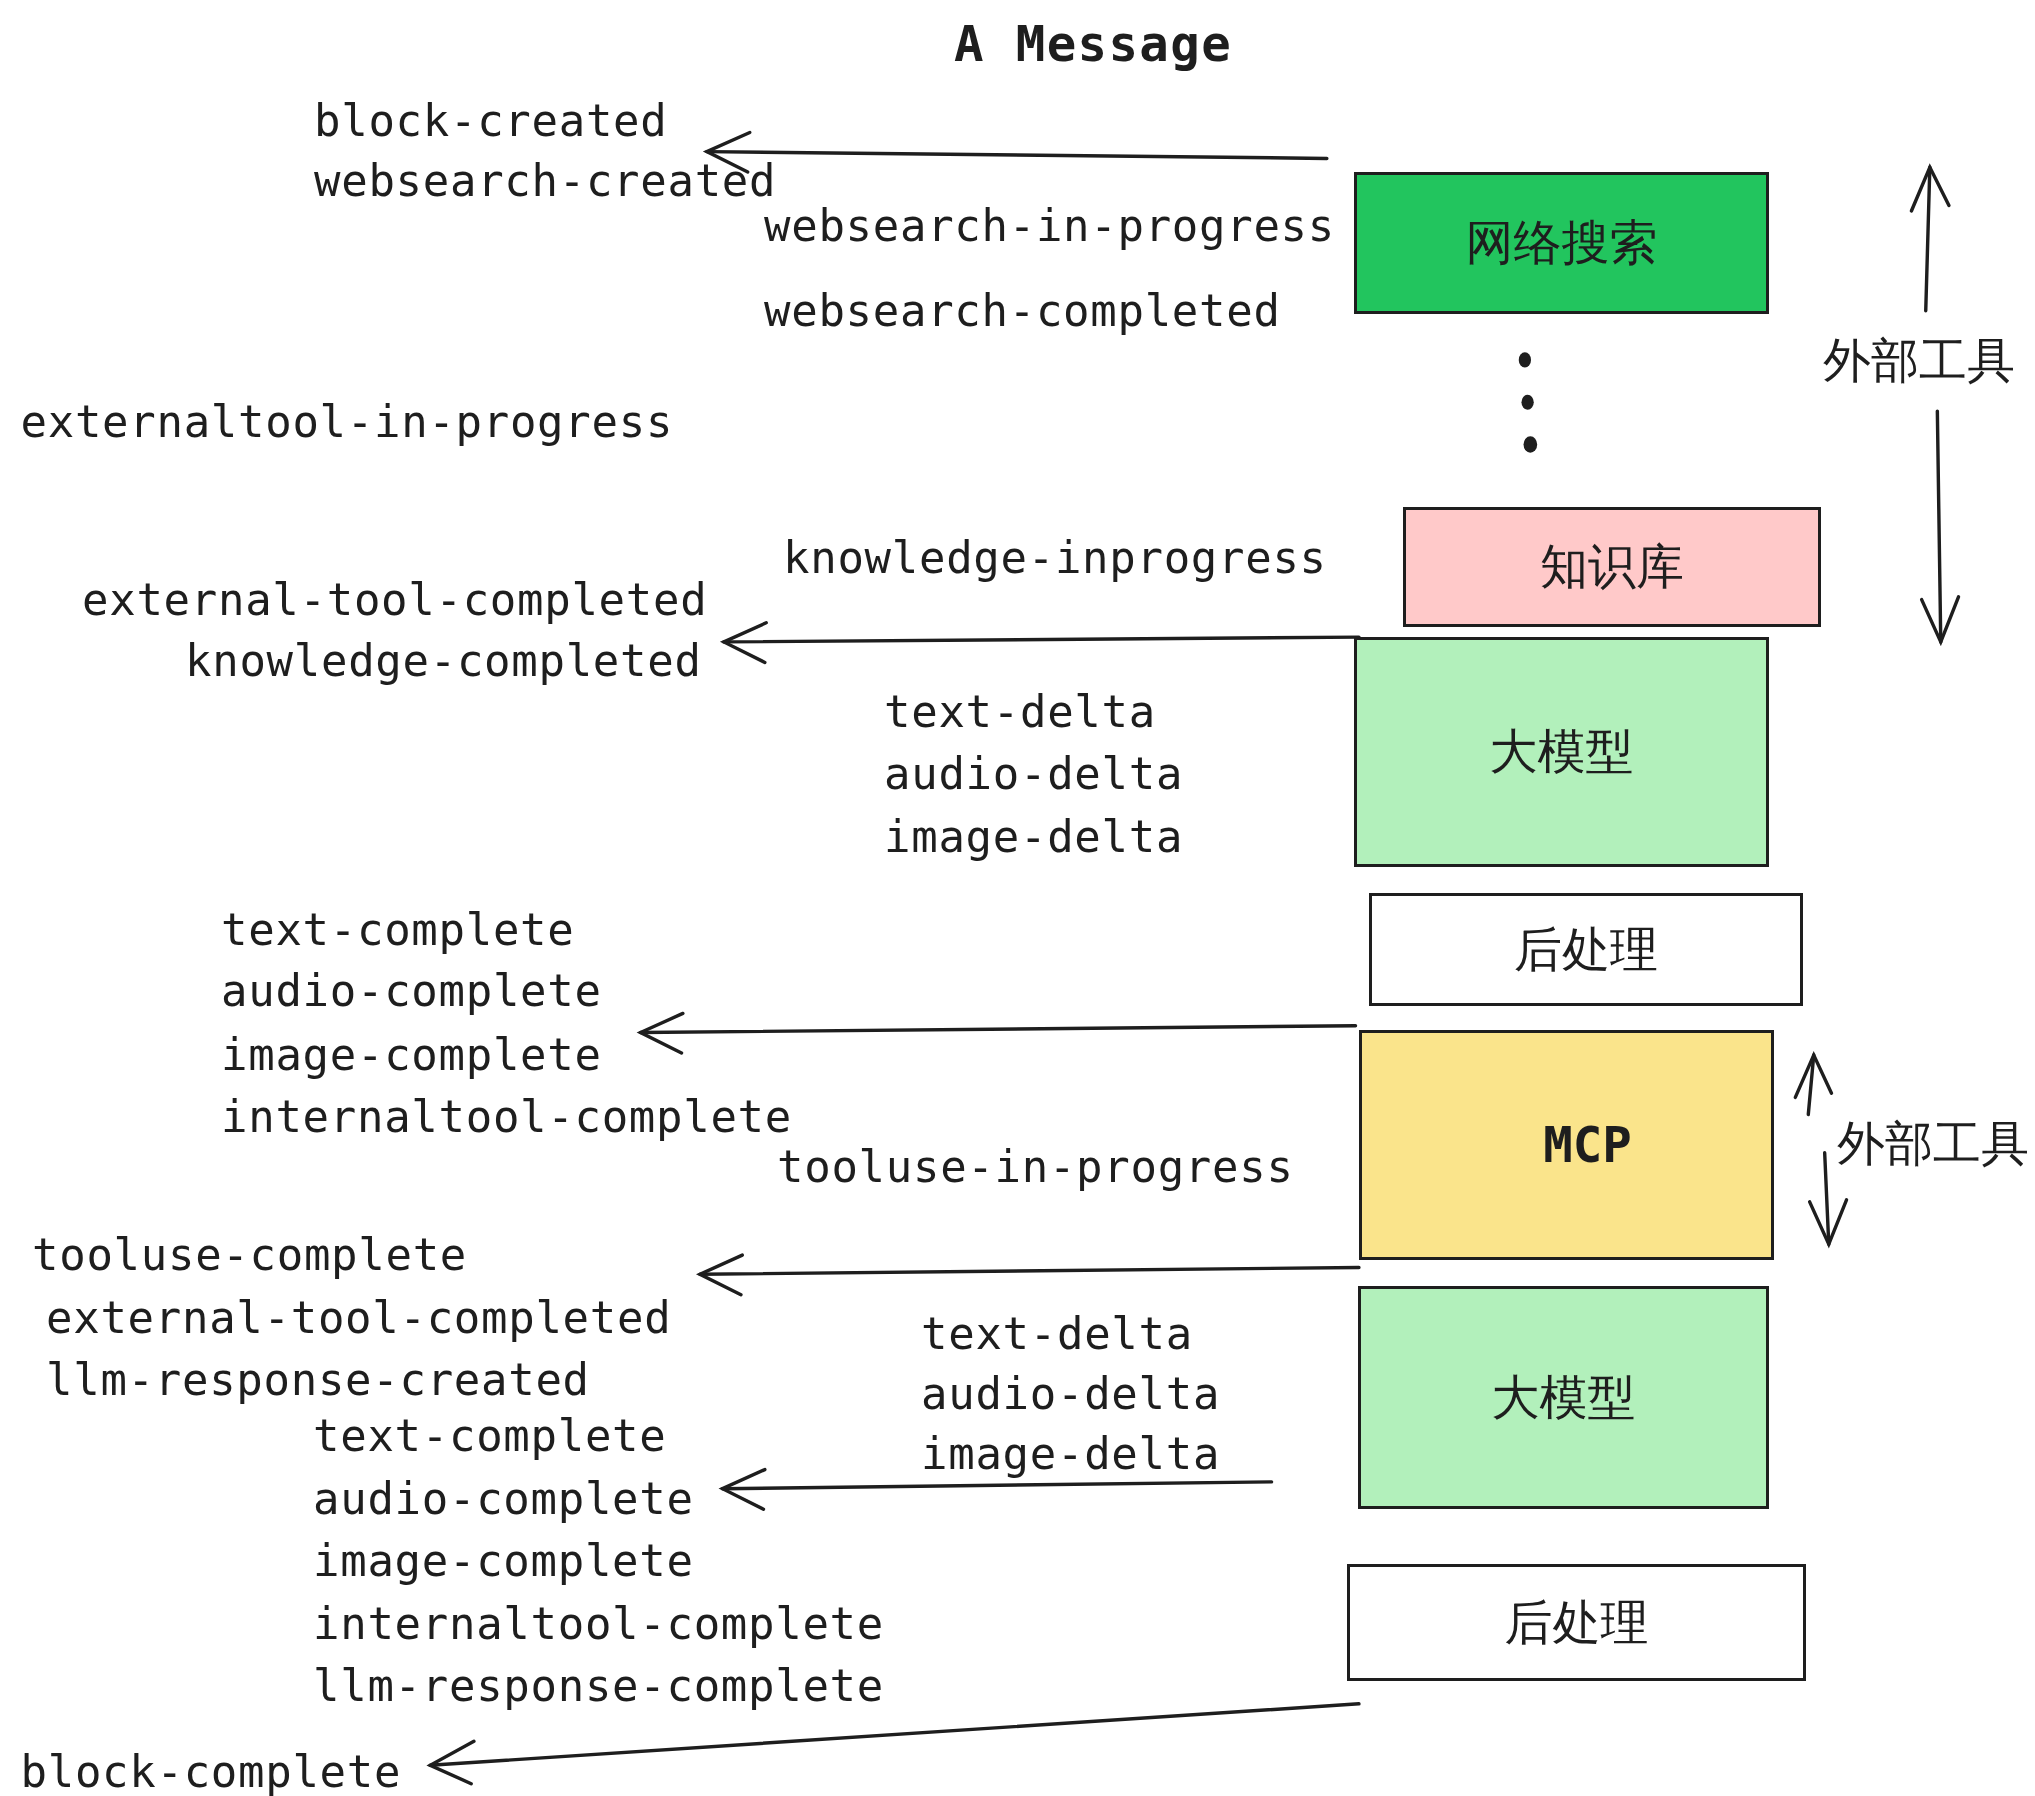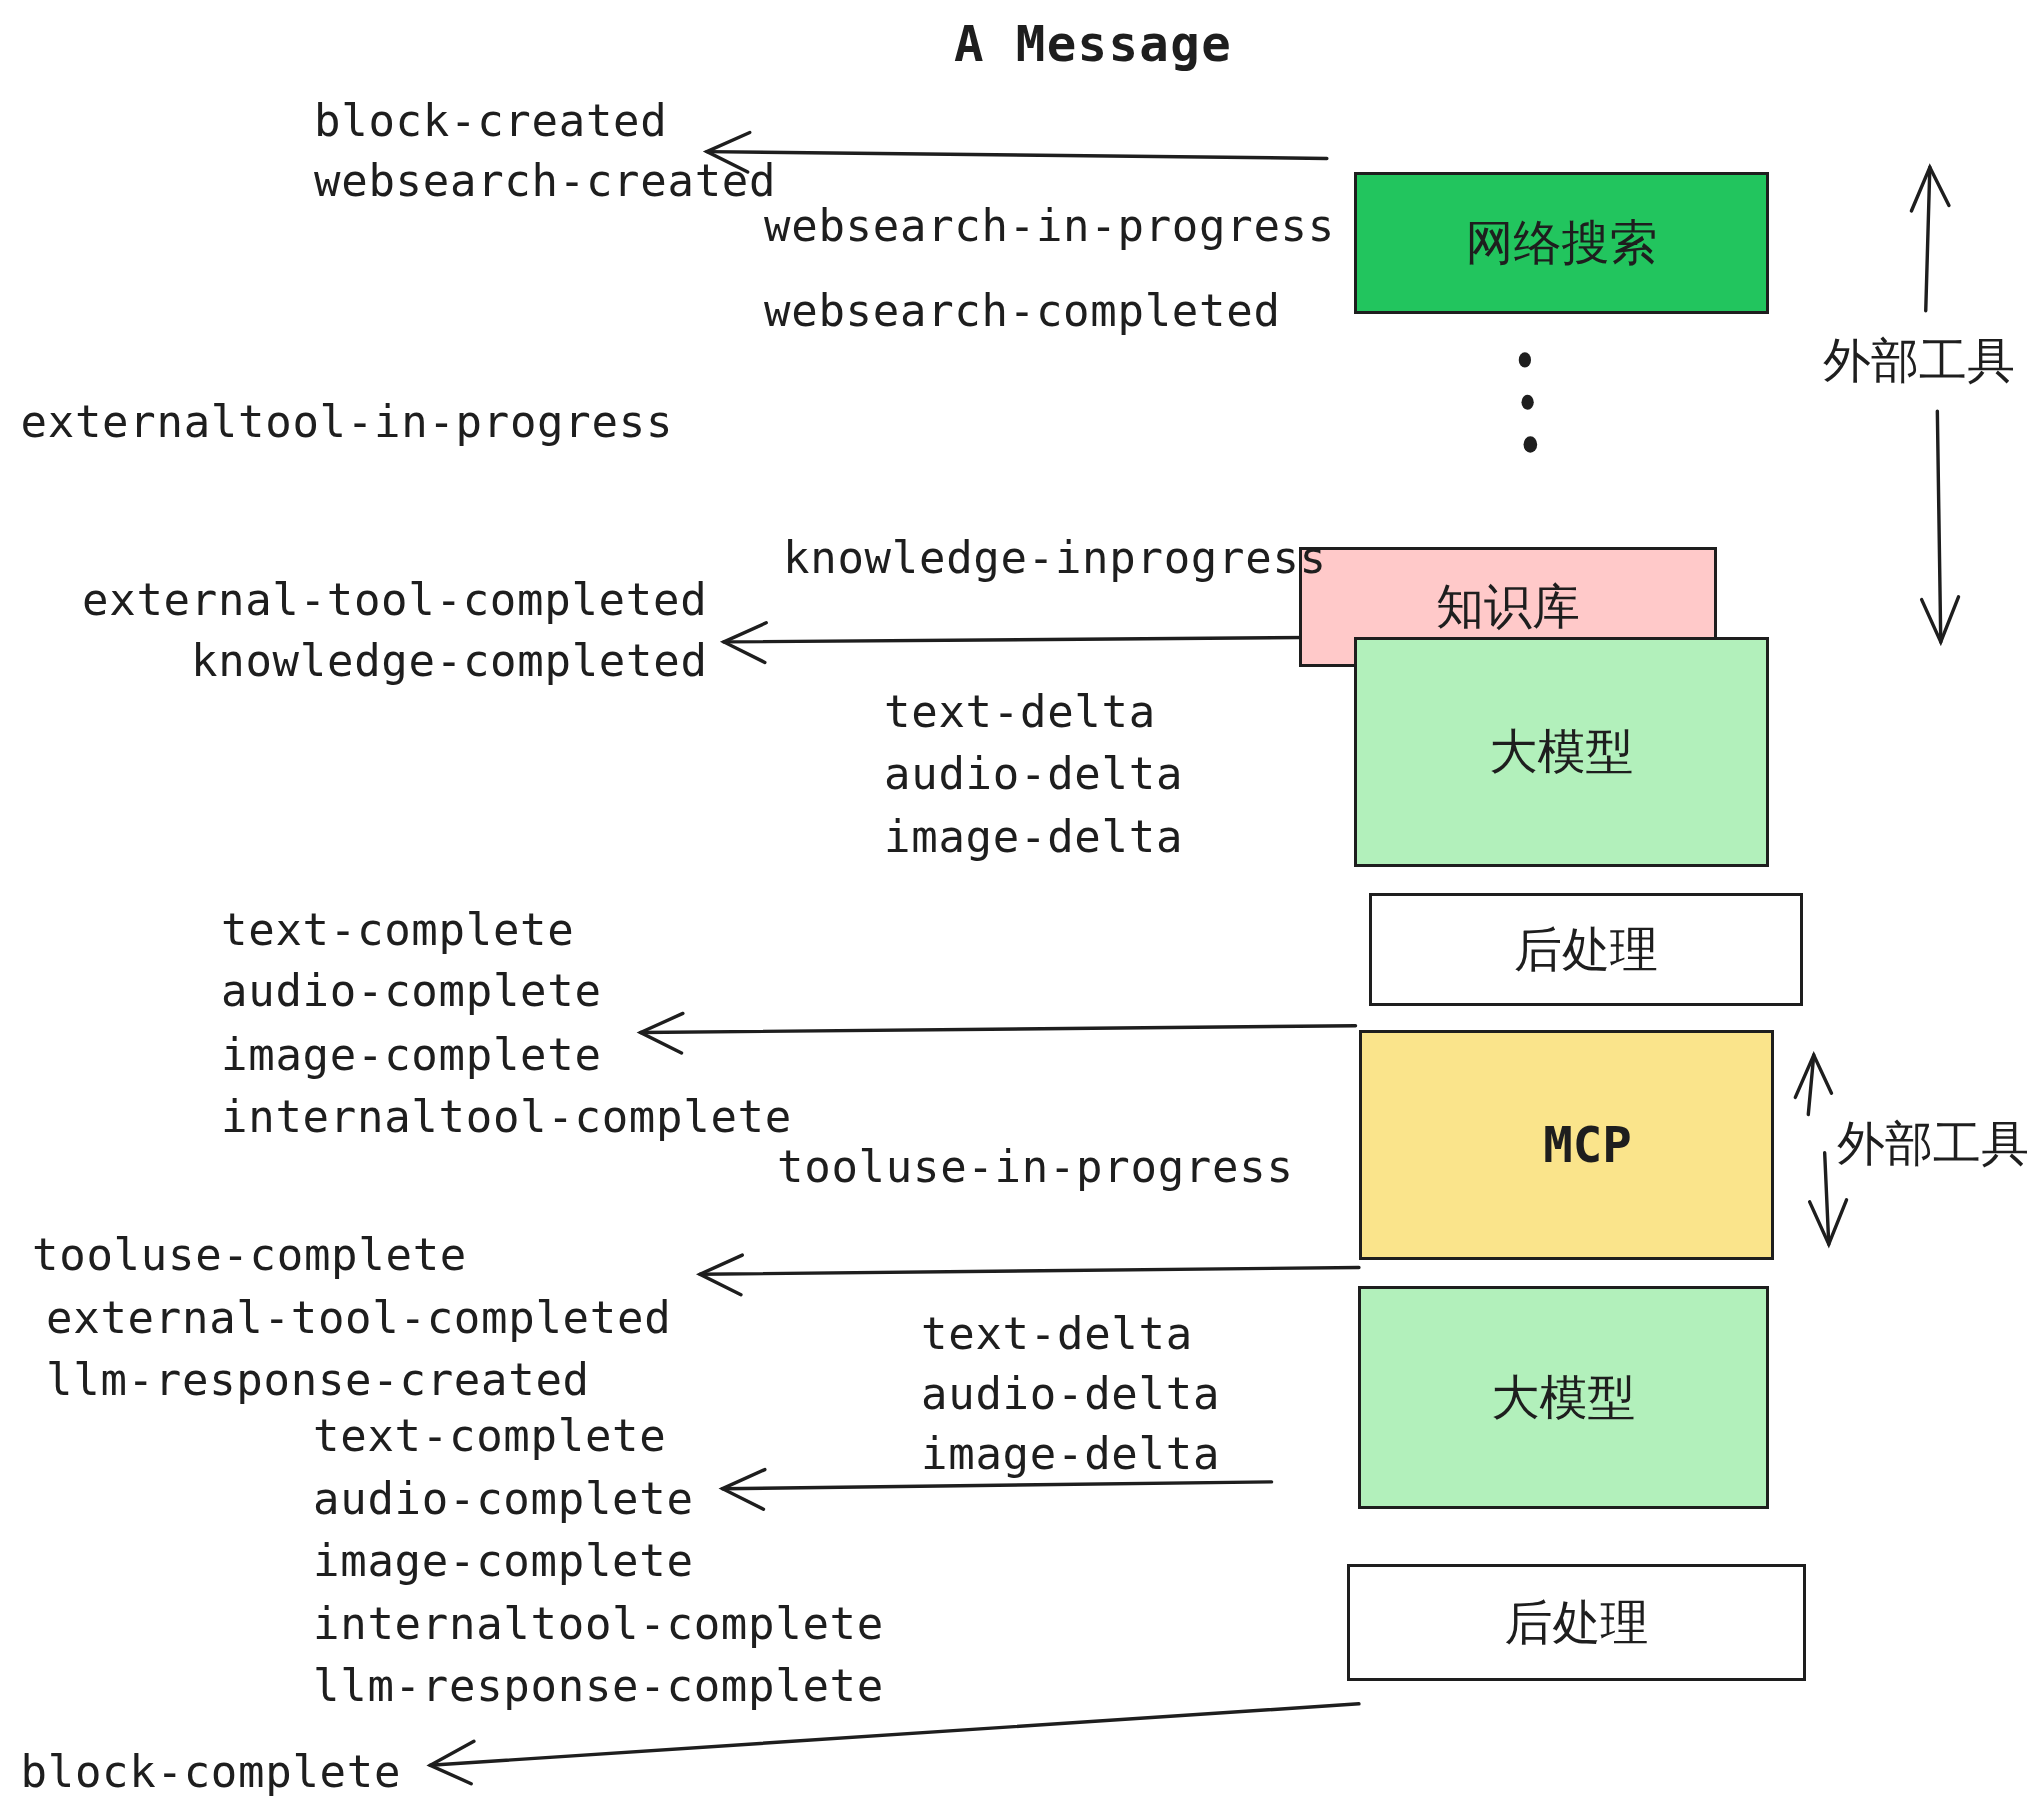--- a/index.html
+++ b/index.html
@@ -109,21 +109,21 @@
       <ellipse cx="2237" cy="589" rx="9" ry="11"></ellipse>
       <ellipse cx="2241" cy="651" rx="10" ry="12"></ellipse>
     </g>
   </svg>
 
   <div class="title">A Message</div>
 
   <div class="box" style="left: 1354px; top: 172px; width: 415px; height: 142px; background-color: #22c55e;">
     <span>网络搜索</span>
   </div>
-  <div class="box" style="left: 1299px; top: 507px; width: 418px; height: 120px; background-color: rgb(255, 201, 201); margin-top: 40px;">
+  <div class="box" style="left: 1403px; top: 507px; width: 418px; height: 120px; background-color: rgb(255, 201, 201);">
     <span>知识库</span>
   </div>
   <div class="box" style="left: 1354px; top: 637px; width: 415px; height: 230px; background-color: rgb(178, 240, 187);">
     <span>大模型</span>
   </div>
   <div class="box" style="left: 1369px; top: 893px; width: 434px; height: 113px; background-color: rgb(255, 255, 255);">
     <span>后处理</span>
   </div>
   <div class="box mono" style="left: 1359px; top: 1030px; width: 415px; height: 230px; background-color: rgb(250, 228, 139);">
     <span>MCP</span>
@@ -138,21 +138,21 @@
   <div class="side-label" style="left:1811px;top:329px;">外部工具</div>
   <div class="side-label" style="left:1825px;top:1112px;">外部工具</div>
 
   <div class="ev" style="left:314px;top:97px;">block-created</div>
   <div class="ev" style="left:764px;top:202px;">websearch-in-progress</div>
   <div class="ev" style="left:314px;top:157px;">websearch-created</div>
   <div class="ev" style="left:764px;top:287px;">websearch-completed</div>
   <div class="ev" style="left:20.5px;top:398px;">externaltool-in-progress</div>
   <div class="ev" style="left:783px;top:534px;">knowledge-inprogress</div>
   <div class="ev" style="left:82px;top:576px;">external-tool-completed</div>
-  <div class="ev" style="left:191px;top:637px;text-align:right;">knowledge-completed</div>
+  <div class="ev" style="left:185px;top:637px;text-align:right;">knowledge-completed</div>
   <div class="ev" style="left:884px;top:688px;">text-delta</div>
   <div class="ev" style="left:884px;top:750px;">audio-delta</div>
   <div class="ev" style="left:884px;top:813px;">image-delta</div>
   <div class="ev" style="left:221px;top:906px;">text-complete</div>
   <div class="ev" style="left:221px;top:967px;">audio-complete</div>
   <div class="ev" style="left:221px;top:1031px;">image-complete</div>
   <div class="ev" style="left:221px;top:1093px;">internaltool-complete</div>
   <div class="ev" style="left:777px;top:1143px;">tooluse-in-progress</div>
   <div class="ev" style="left:32px;top:1231px;">tooluse-complete</div>
   <div class="ev" style="left:46px;top:1294px;">external-tool-completed</div>

